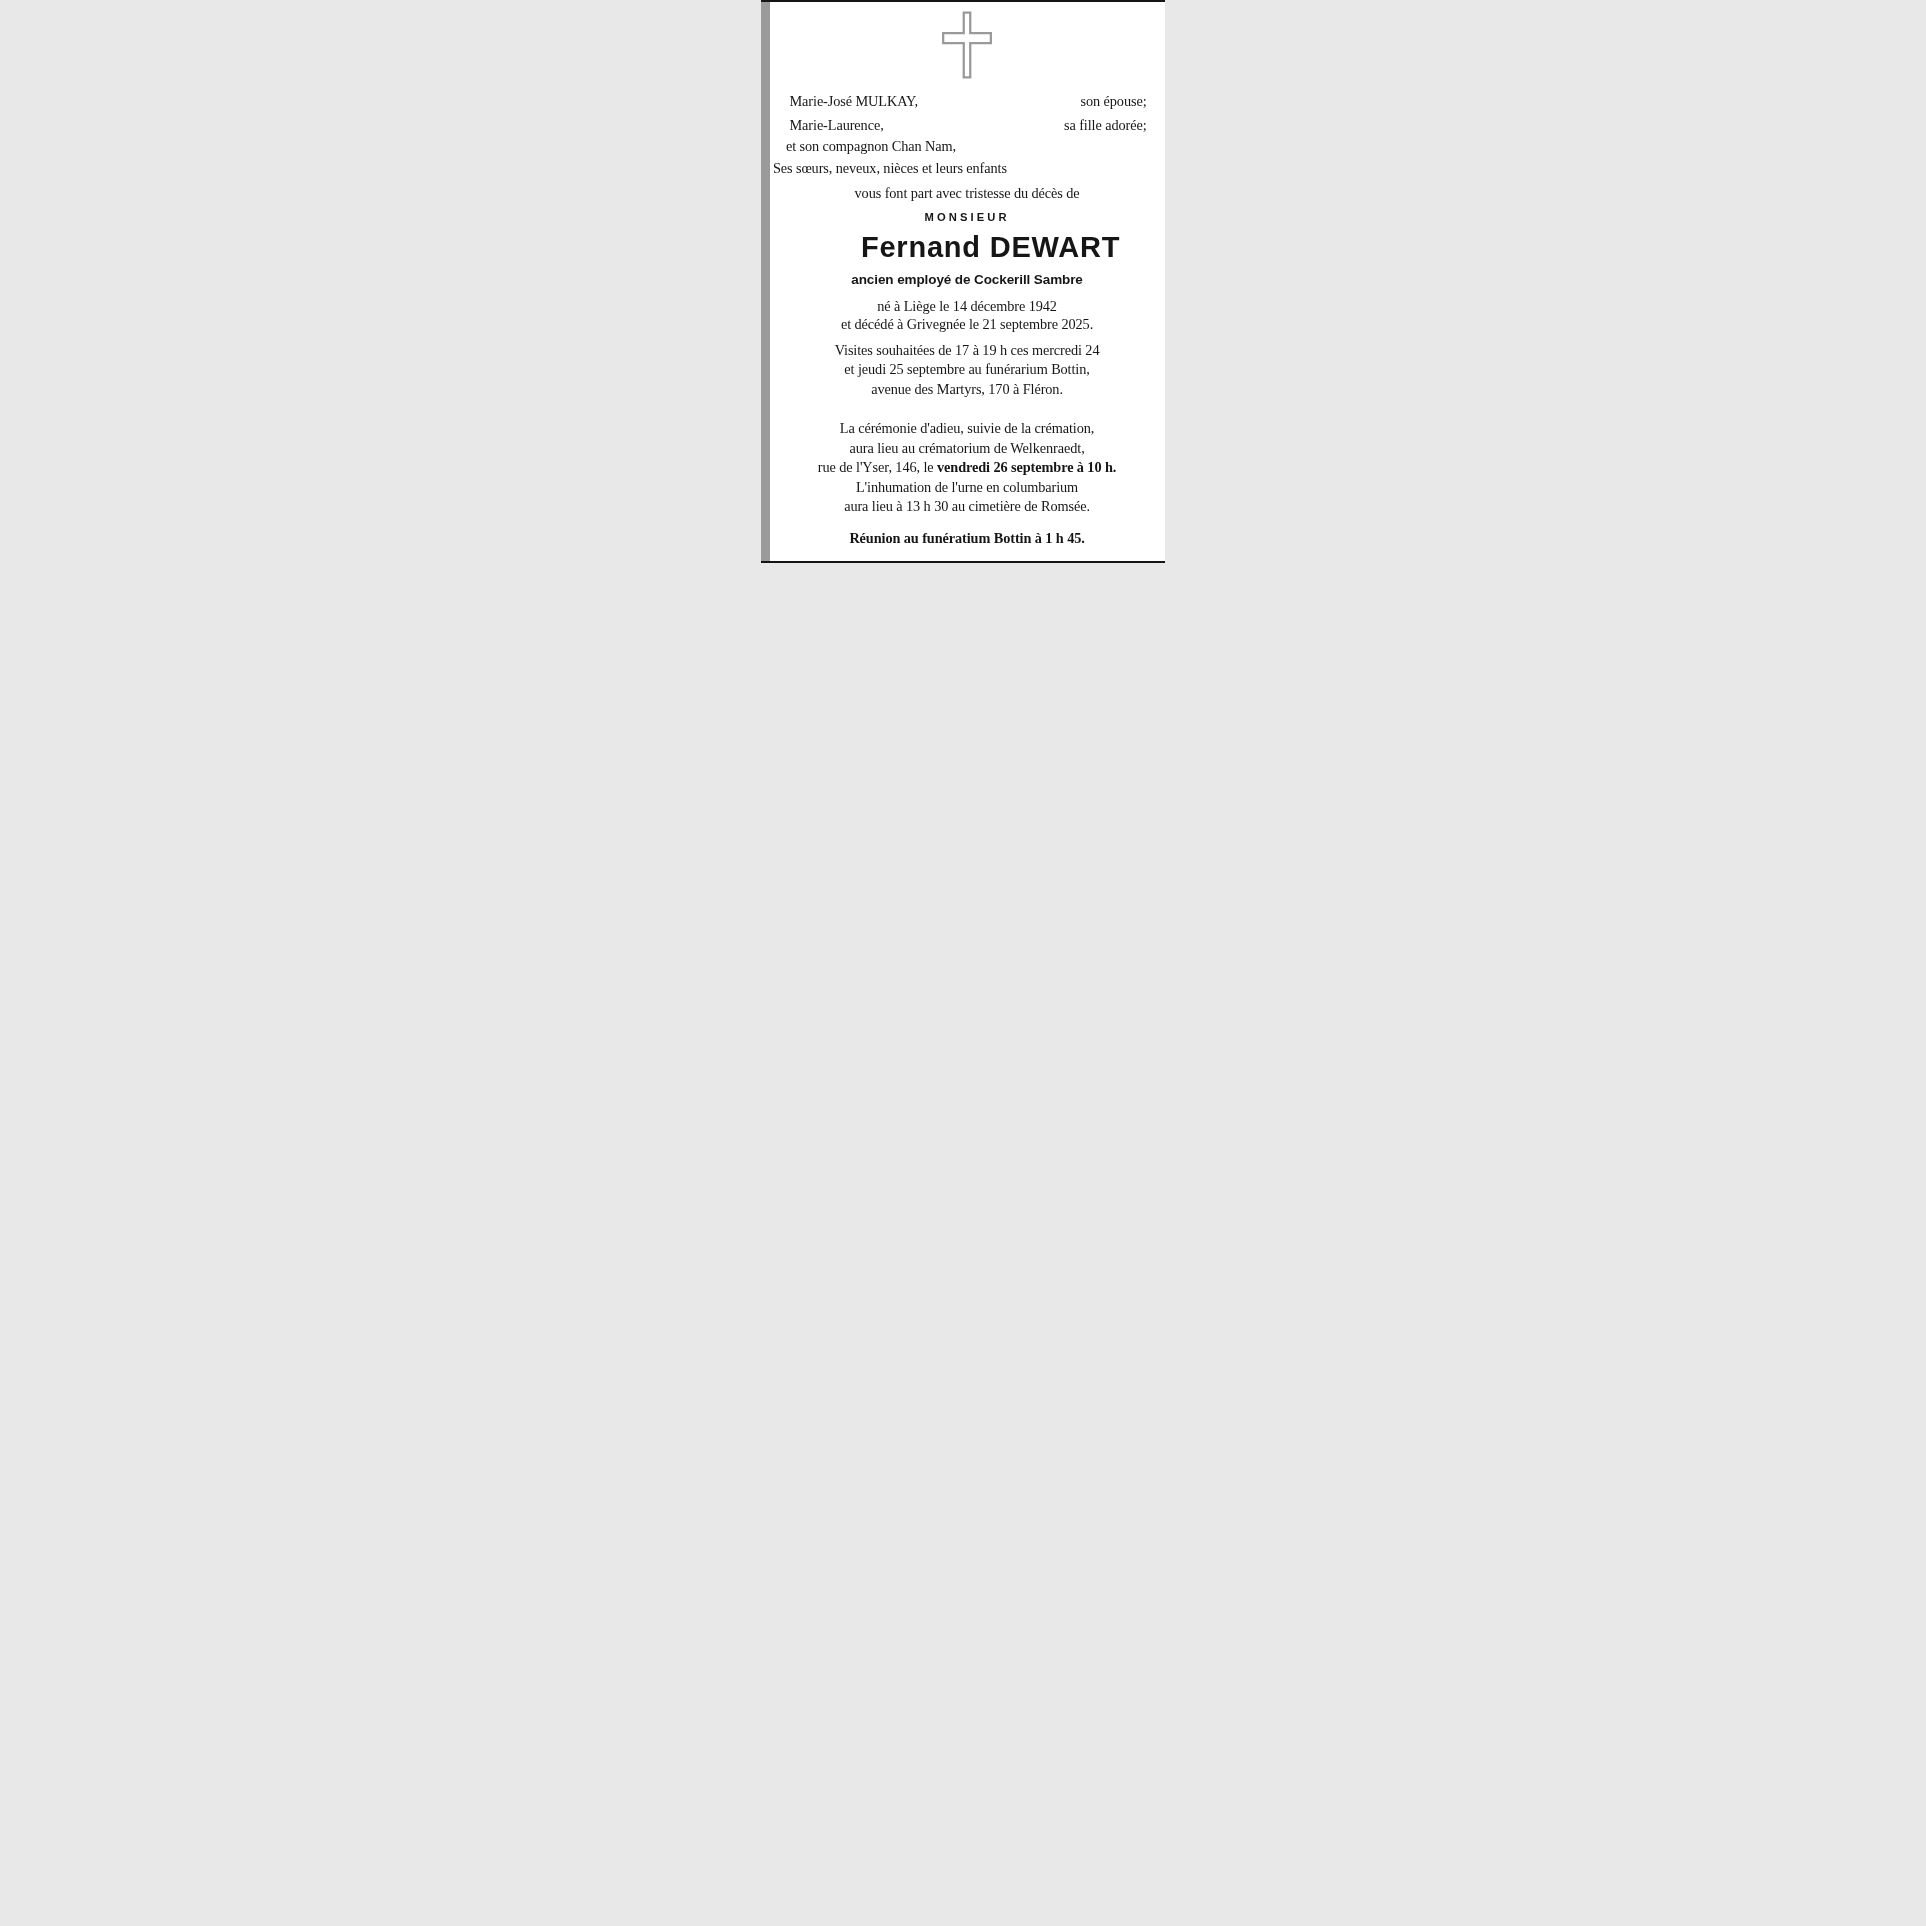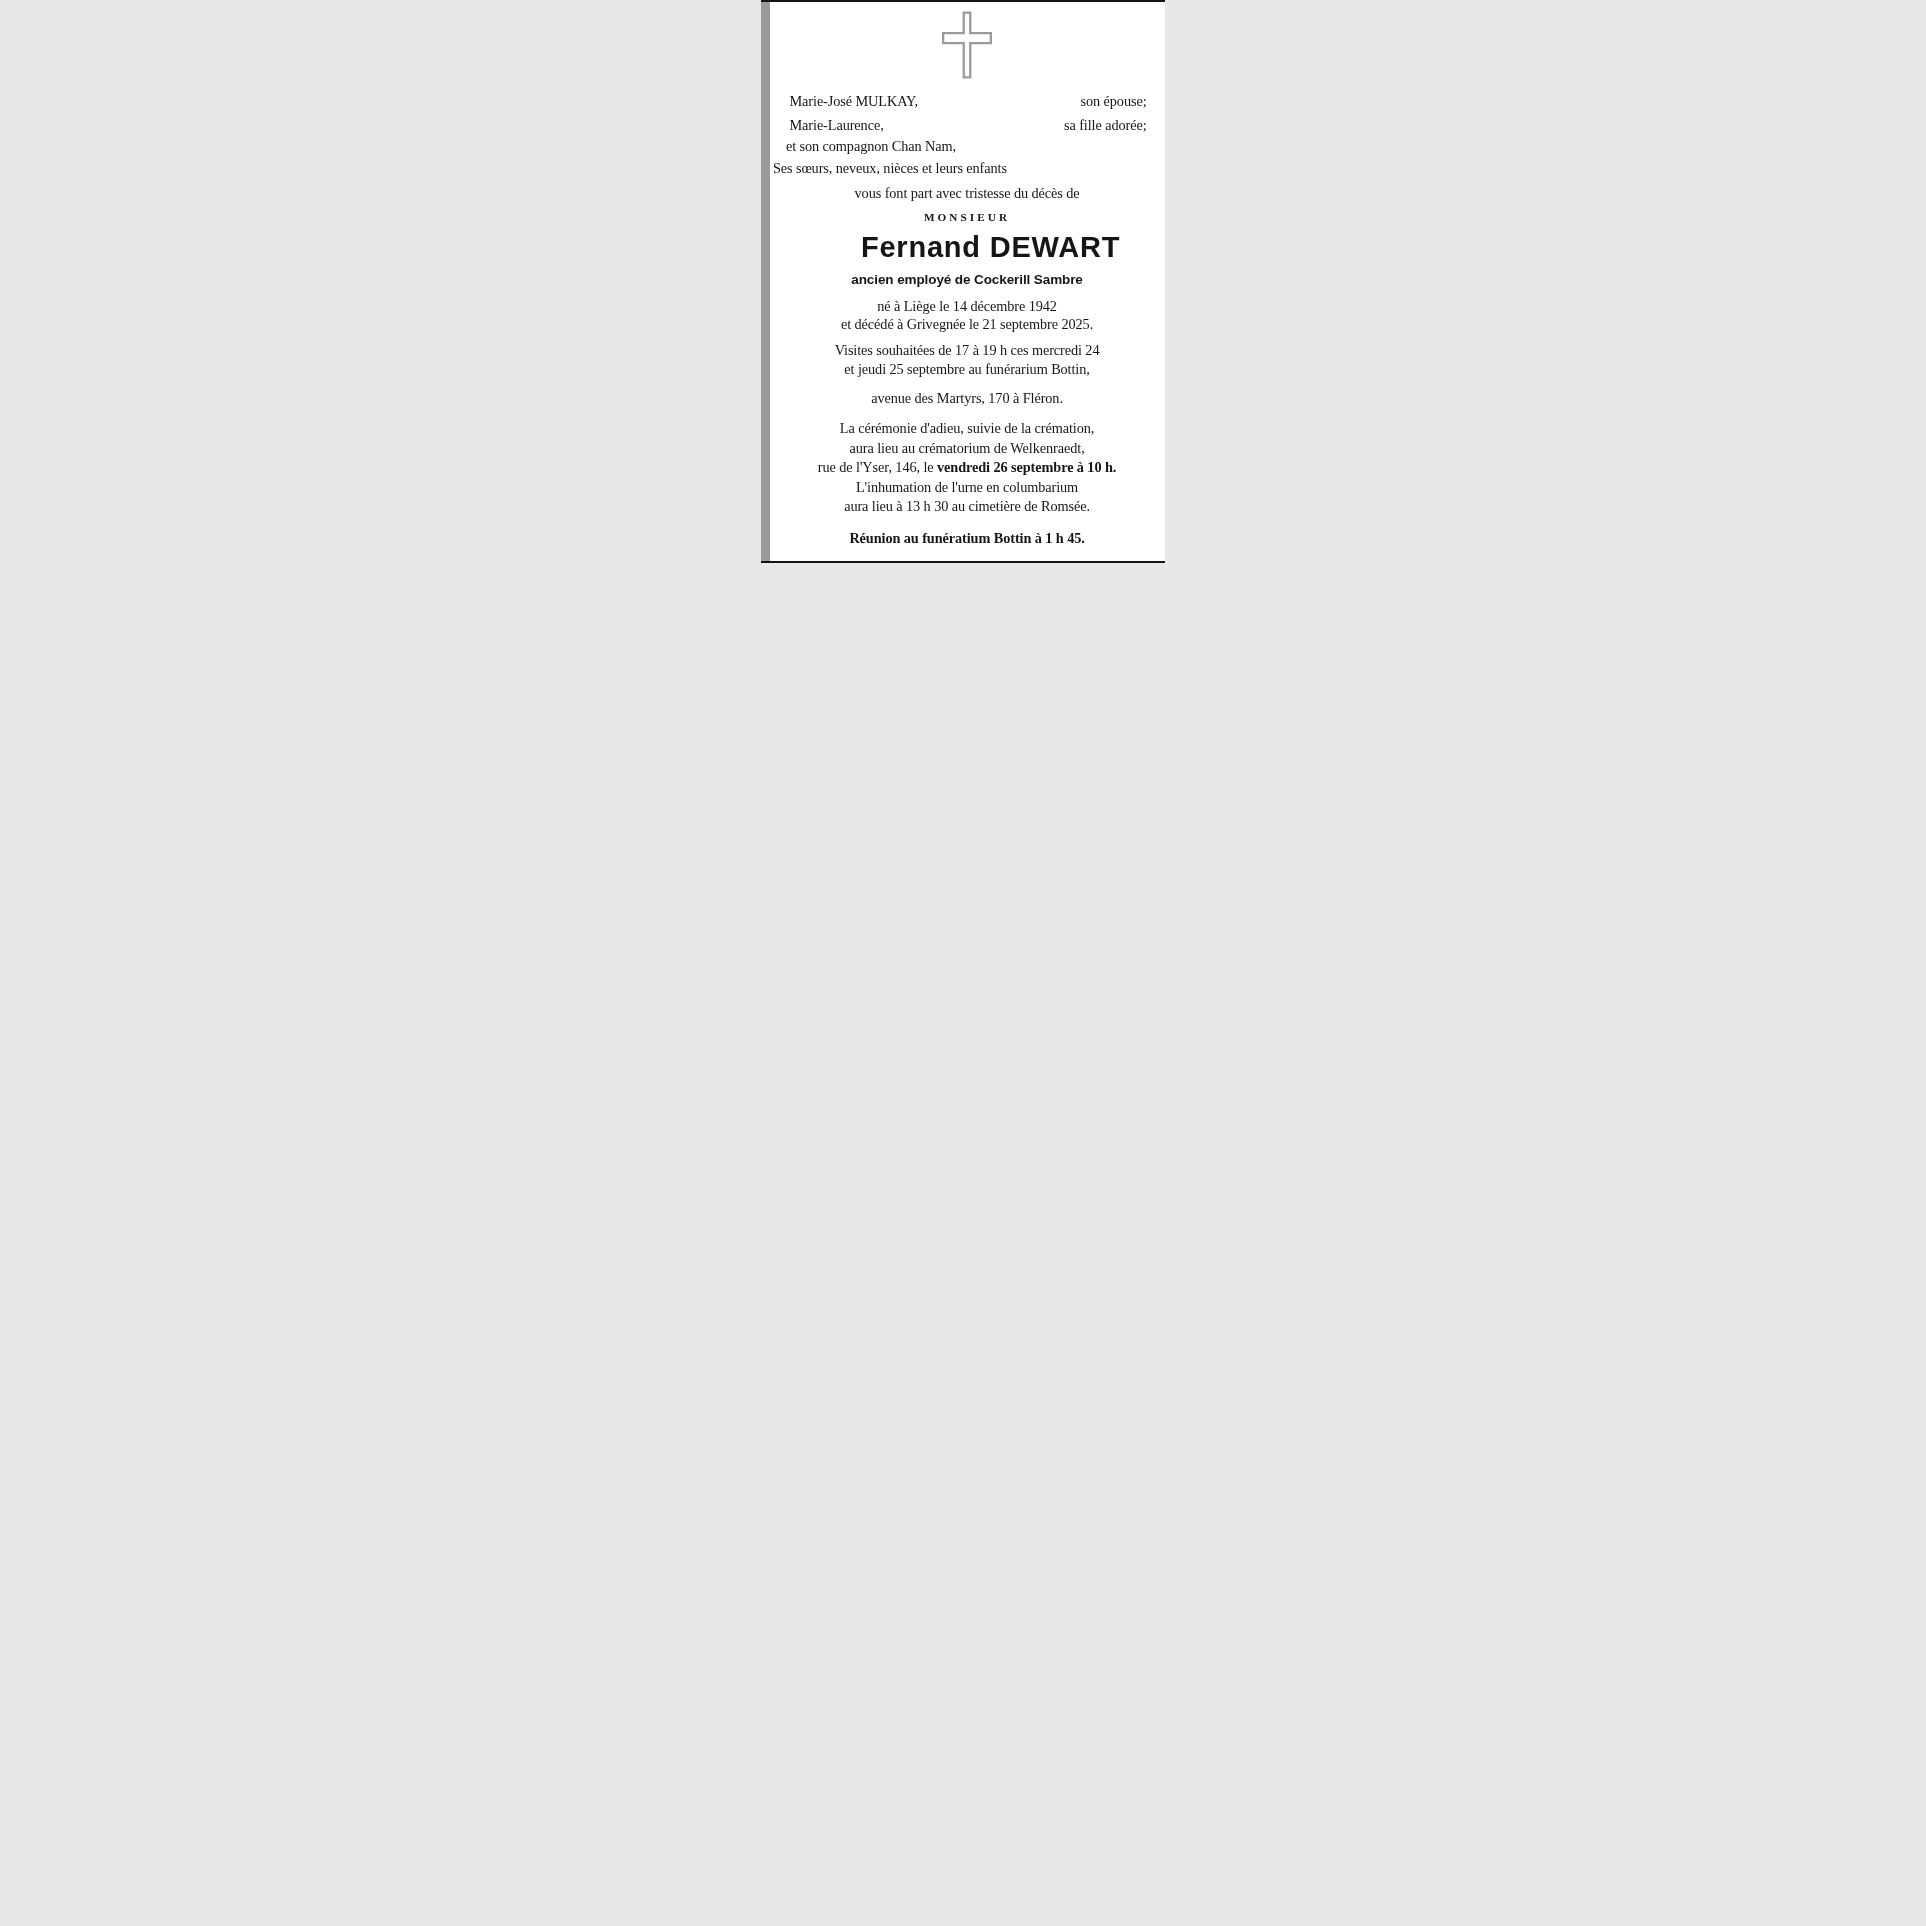--- a/index.html
+++ b/index.html
@@ -31,21 +31,21 @@
   }
   .row{
     display:flex;justify-content:space-between;
     padding-left:19.6px;padding-right:17.7px;
     text-align:center;
   }
   .indent1{text-align:left;padding-left:16px;}
   .indent0{text-align:left;padding-left:3px;}
 
   .monsieur{
-    font-family:Liberation Serif, serif;
+    font-family:Liberation Sans, sans-serif;
     font-weight:bold;font-size:11.2px;line-height:14px;letter-spacing:3.1px;
   }
   .big-name{
     font-family:"Liberation Sans", "DejaVu Sans", sans-serif;
     font-weight:bold;font-size:29px;line-height:34px;letter-spacing:0.8px;
   }
   .subtitle{
     font-family:"Liberation Sans", "DejaVu Sans", sans-serif;
     font-weight:bold;font-size:13.5px;line-height:17px;letter-spacing:-0.1px;
   }
@@ -57,21 +57,21 @@
   .l-comp{top:137px;}
   .l-fam{top:159px;}
   .l-ann{top:184px;}
   .l-mons{top:210px;}
   .l-name{top:230px;padding-left:47px;}
   .l-sub{top:271px;}
   .l-birth{top:297px;}
   .l-death{top:315px;}
   .l-vis1{top:341px;}
   .l-vis2{top:360px;}
-  .l-vis3{top:380px;margin-top:9px;}
+  .l-vis3{top:380px;}
   .l-cer1{top:419px;}
   .l-cer2{top:439px;}
   .l-cer3{top:458px;}
   .l-cer4{top:478px;}
   .l-cer5{top:497px;}
   .l-meet{top:529px;}
 </style>
 </head>
 <body>
 

